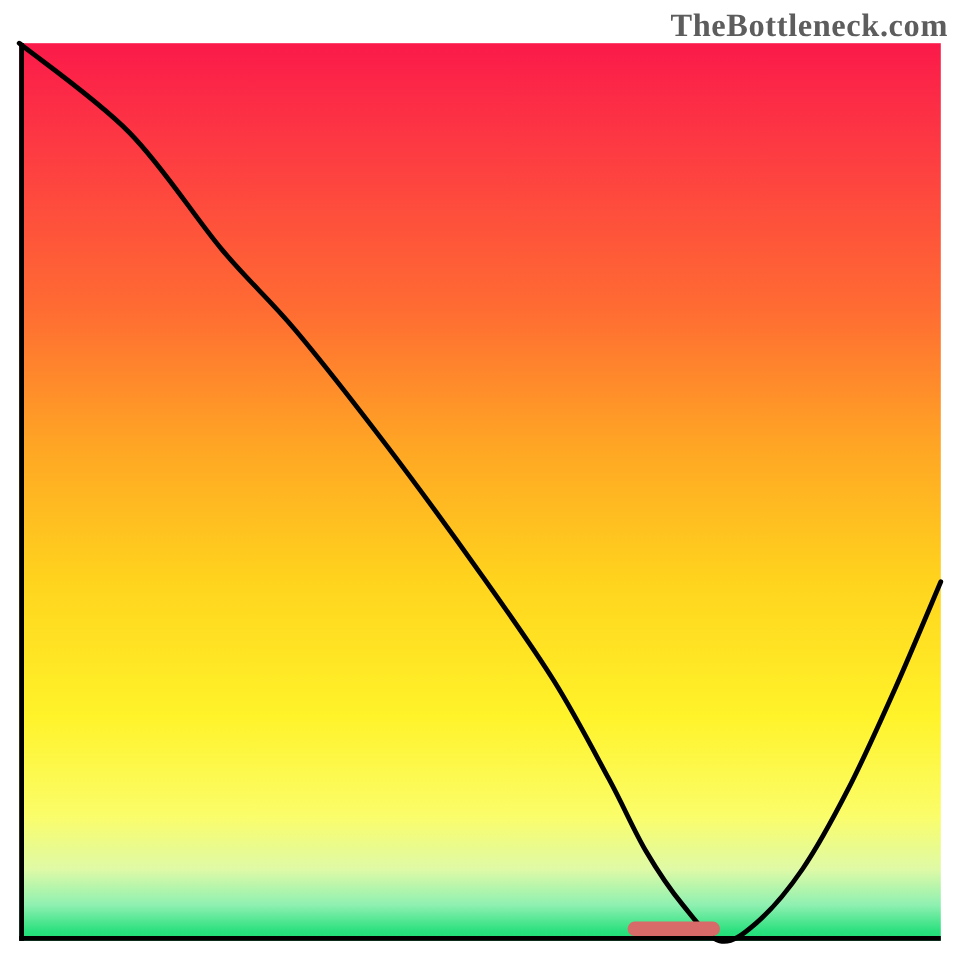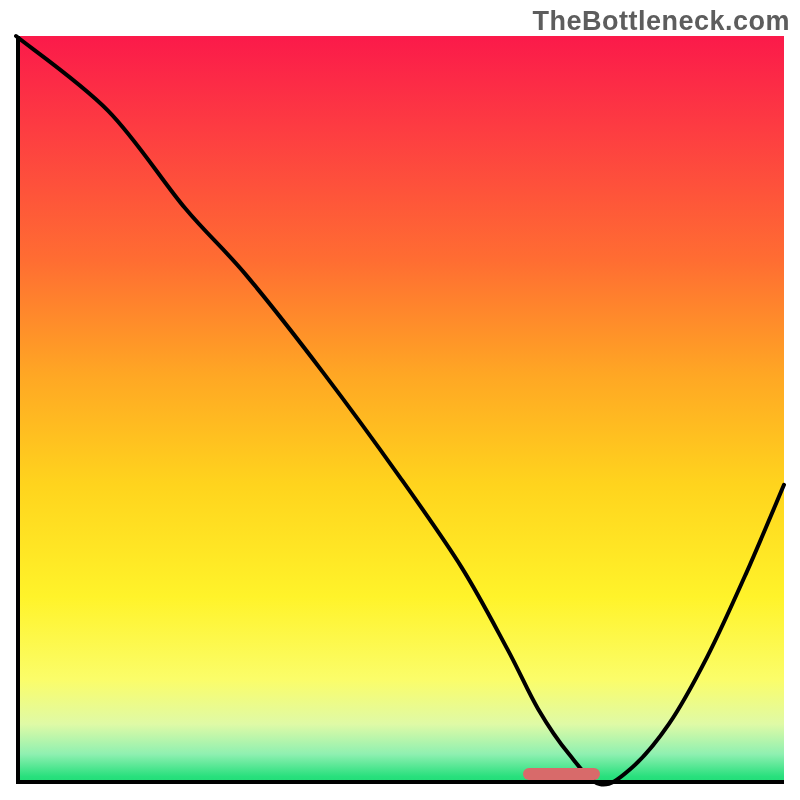--- a/index.html
+++ b/index.html
@@ -12,21 +12,21 @@
   }
   .plot {
     position: relative;
     width: 800px;
     height: 800px;
   }
   .watermark {
     position: absolute;
     top: 6px;
     right: 10px;
-    font-family: Liberation Sans, sans-serif;
+    font-family: Liberation Serif, serif;
     font-size: 27px;
     font-weight: 600;
     color: #5d5d5d;
     letter-spacing: 0.5px;
     user-select: none;
   }
   .chart-area {
     position: absolute;
     left: 16px;
     top: 36px;

